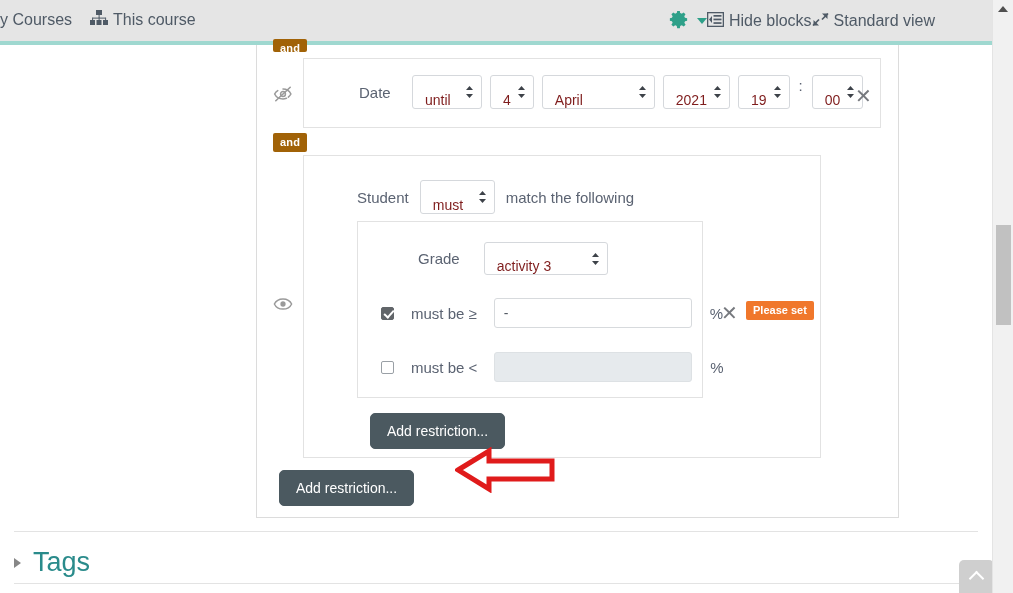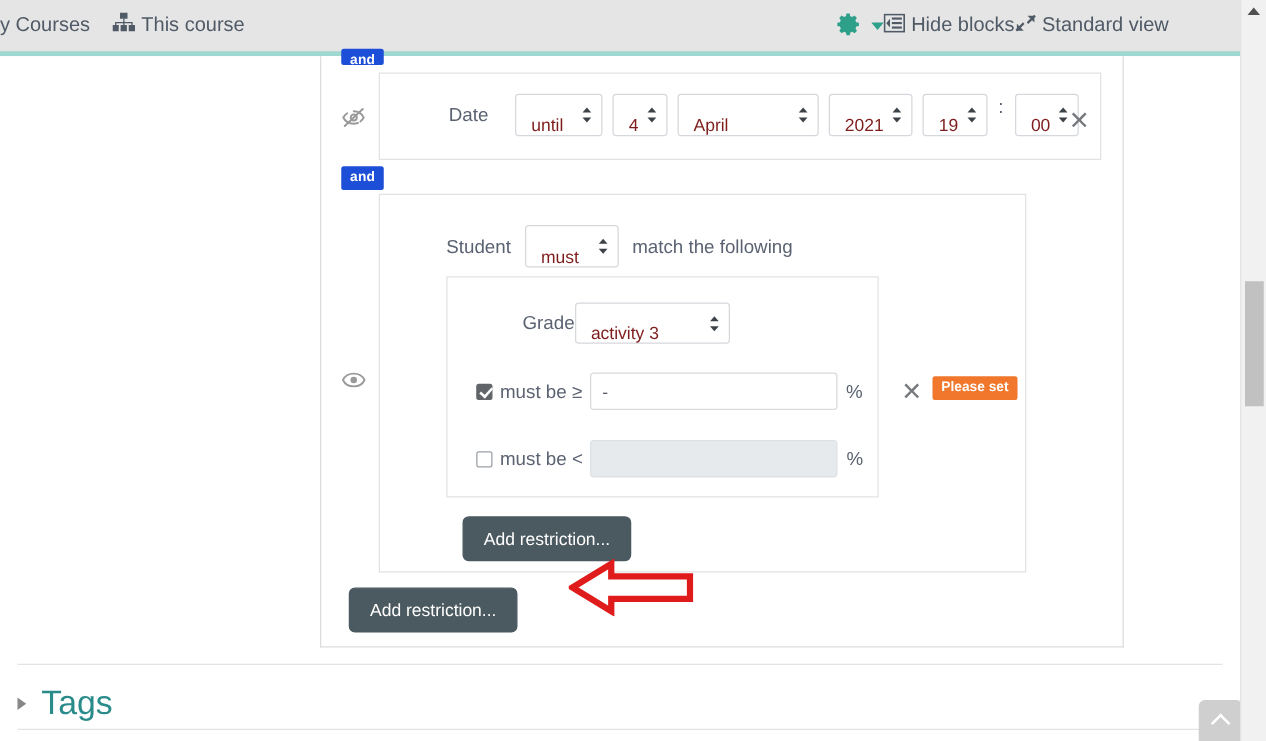--- a/index.html
+++ b/index.html
@@ -90,21 +90,21 @@
     height: 473px;
     border: 1px solid #dcdcdc;
     border-top: none;
     box-sizing: border-box;
     background: #fff;
   }
 
   
   .op-badge {
     position: absolute;
-    background: #1d4ed8;
+    background: #a16207;
     color: #ffffff;
     font-size: 11px;
     font-weight: bold;
     line-height: 16px;
     padding: 1px 7px 2px 7px;
     border-radius: 2px;
     letter-spacing: 0.2px;
   }
   .op-badge.clip-top {
     top: -6px;
@@ -226,29 +226,29 @@
     border: 1px solid #e2e2e2;
     box-sizing: border-box;
     background: #fff;
   }
   .grade-row {
     position: absolute;
     left: 60px;
     top: 20px;
     display: flex;
     align-items: center;
-    gap: 0;
+    gap: 24px;
   }
   .grade-row .lab { font-size: 15px; color: #5b6372; }
 
   .mustbe-row {
     position: absolute;
     display: flex;
     align-items: center;
-    gap: 0px;
+    gap: 11px;
   }
   .mustbe-row.r1 { left: 23px; top: 76px; }
   .mustbe-row.r2 { left: 23px; top: 130px; }
 
   .chk {
     width: 13px;
     height: 13px;
     box-sizing: border-box;
     border: 1px solid #9aa0a6;
     border-radius: 2px;

